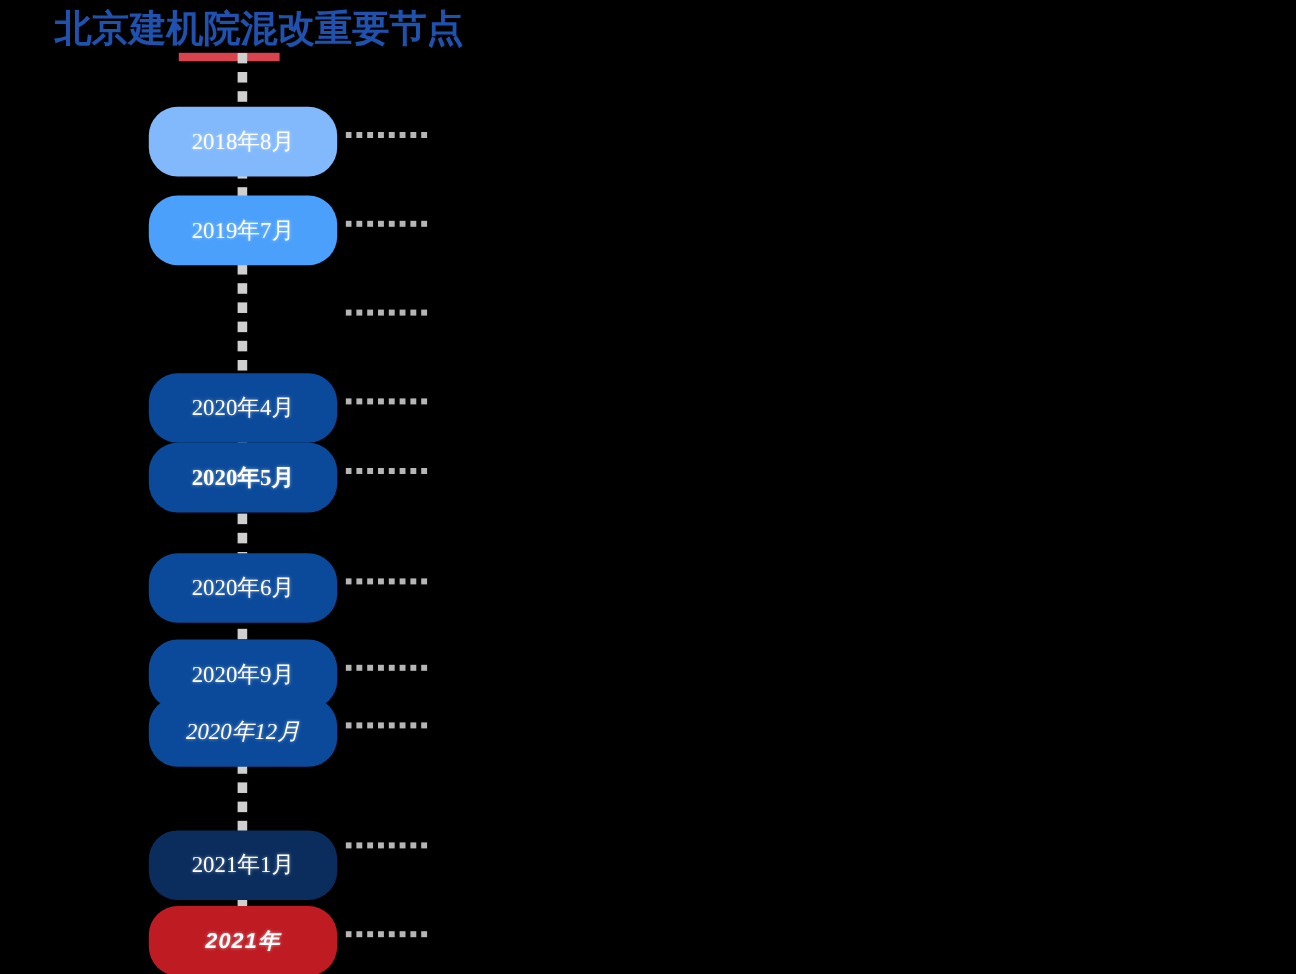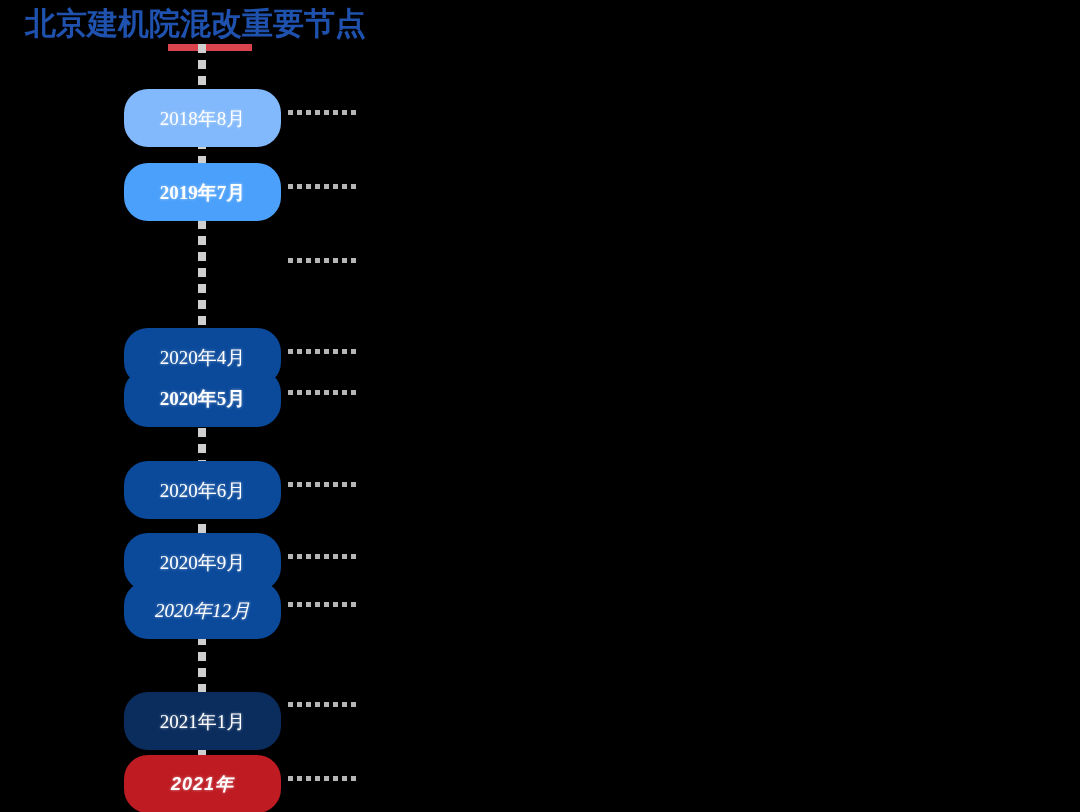--- a/index.html
+++ b/index.html
@@ -11,24 +11,25 @@
     width: 1080px;
     height: 812px;
     position: relative;
     overflow: hidden;
     font-family: "Liberation Serif", "DejaVu Serif", serif;
   }
 
   
   #title-block {
     position: absolute;
-    left: 25px;
+    left: 6px;
     top: 6px;
     width: 420px;
     height: 56px;
+    text-align: center;
   }
   #page-title {
     font-family: "Liberation Sans", "DejaVu Sans", sans-serif;
     font-weight: 700;
     font-size: 31px;
     line-height: 36px;
     letter-spacing: 0px;
     color: #1F52AE;
     white-space: nowrap;
   }
@@ -126,30 +127,30 @@
 
 <div id="timeline">
   <div id="timeline-spine"></div>
   <div id="timeline-rows">
       <div class="tl-row" style="top: 45px;">
         <div class="tl-pill" style="background: rgb(130, 185, 252);">
           <span class="tl-pill-label">2018年8月</span>
         </div>
         <div class="tl-connector"></div>
       </div>
-      <div class="tl-row" style="top: 119px; font-weight: bold;">
+      <div class="tl-row" style="top: 119px;">
         <div class="tl-pill" style="background: rgb(75, 160, 251);">
           <span class="tl-pill-label">2019年7月</span>
         </div>
         <div class="tl-connector"></div>
       </div>
       <div class="tl-row" style="top: 193px;">
         <div class="tl-connector"></div>
       </div>
-      <div class="tl-row" style="top: 284px;">
+      <div class="tl-row" style="top: 267px;">
         <div class="tl-pill" style="background: rgb(11, 74, 155);">
           <span class="tl-pill-label">2020年4月</span>
         </div>
         <div class="tl-connector"></div>
       </div>
       <div class="tl-row" style="top: 325px; font-weight: bold;">
         <div class="tl-pill" style="background: rgb(11, 74, 155);">
           <span class="tl-pill-label">2020年5月</span>
         </div>
         <div class="tl-connector"></div>

